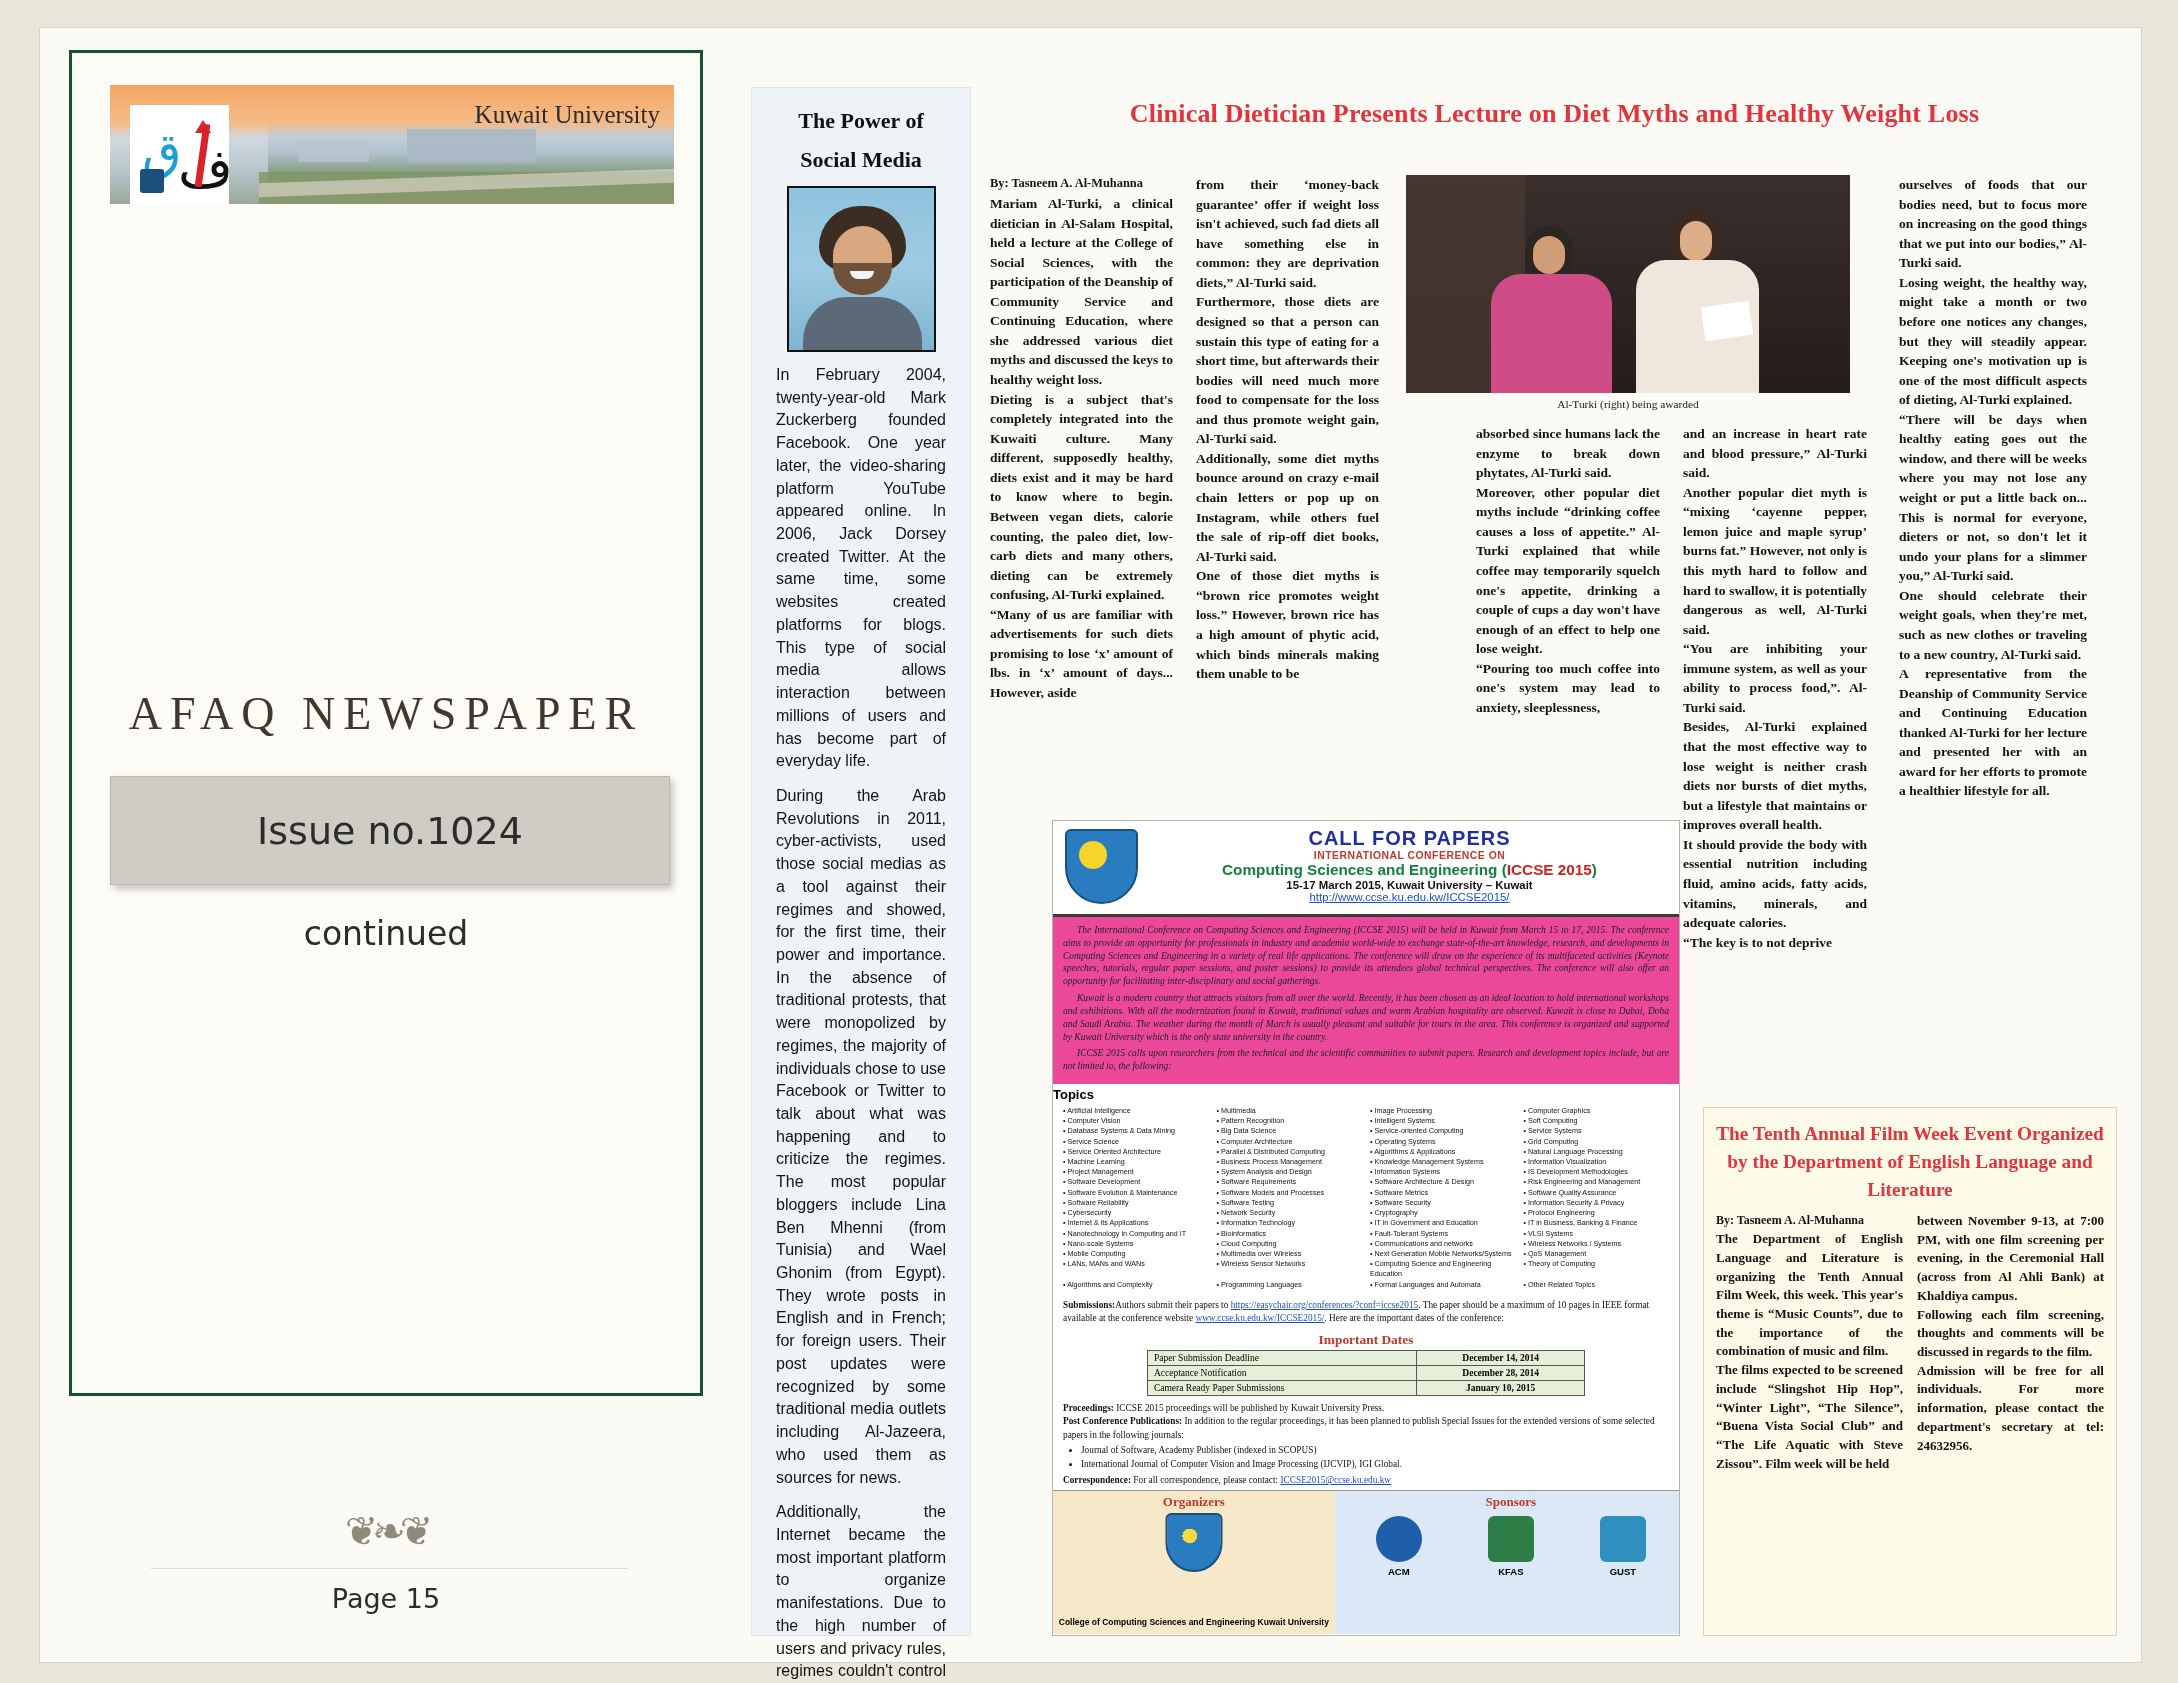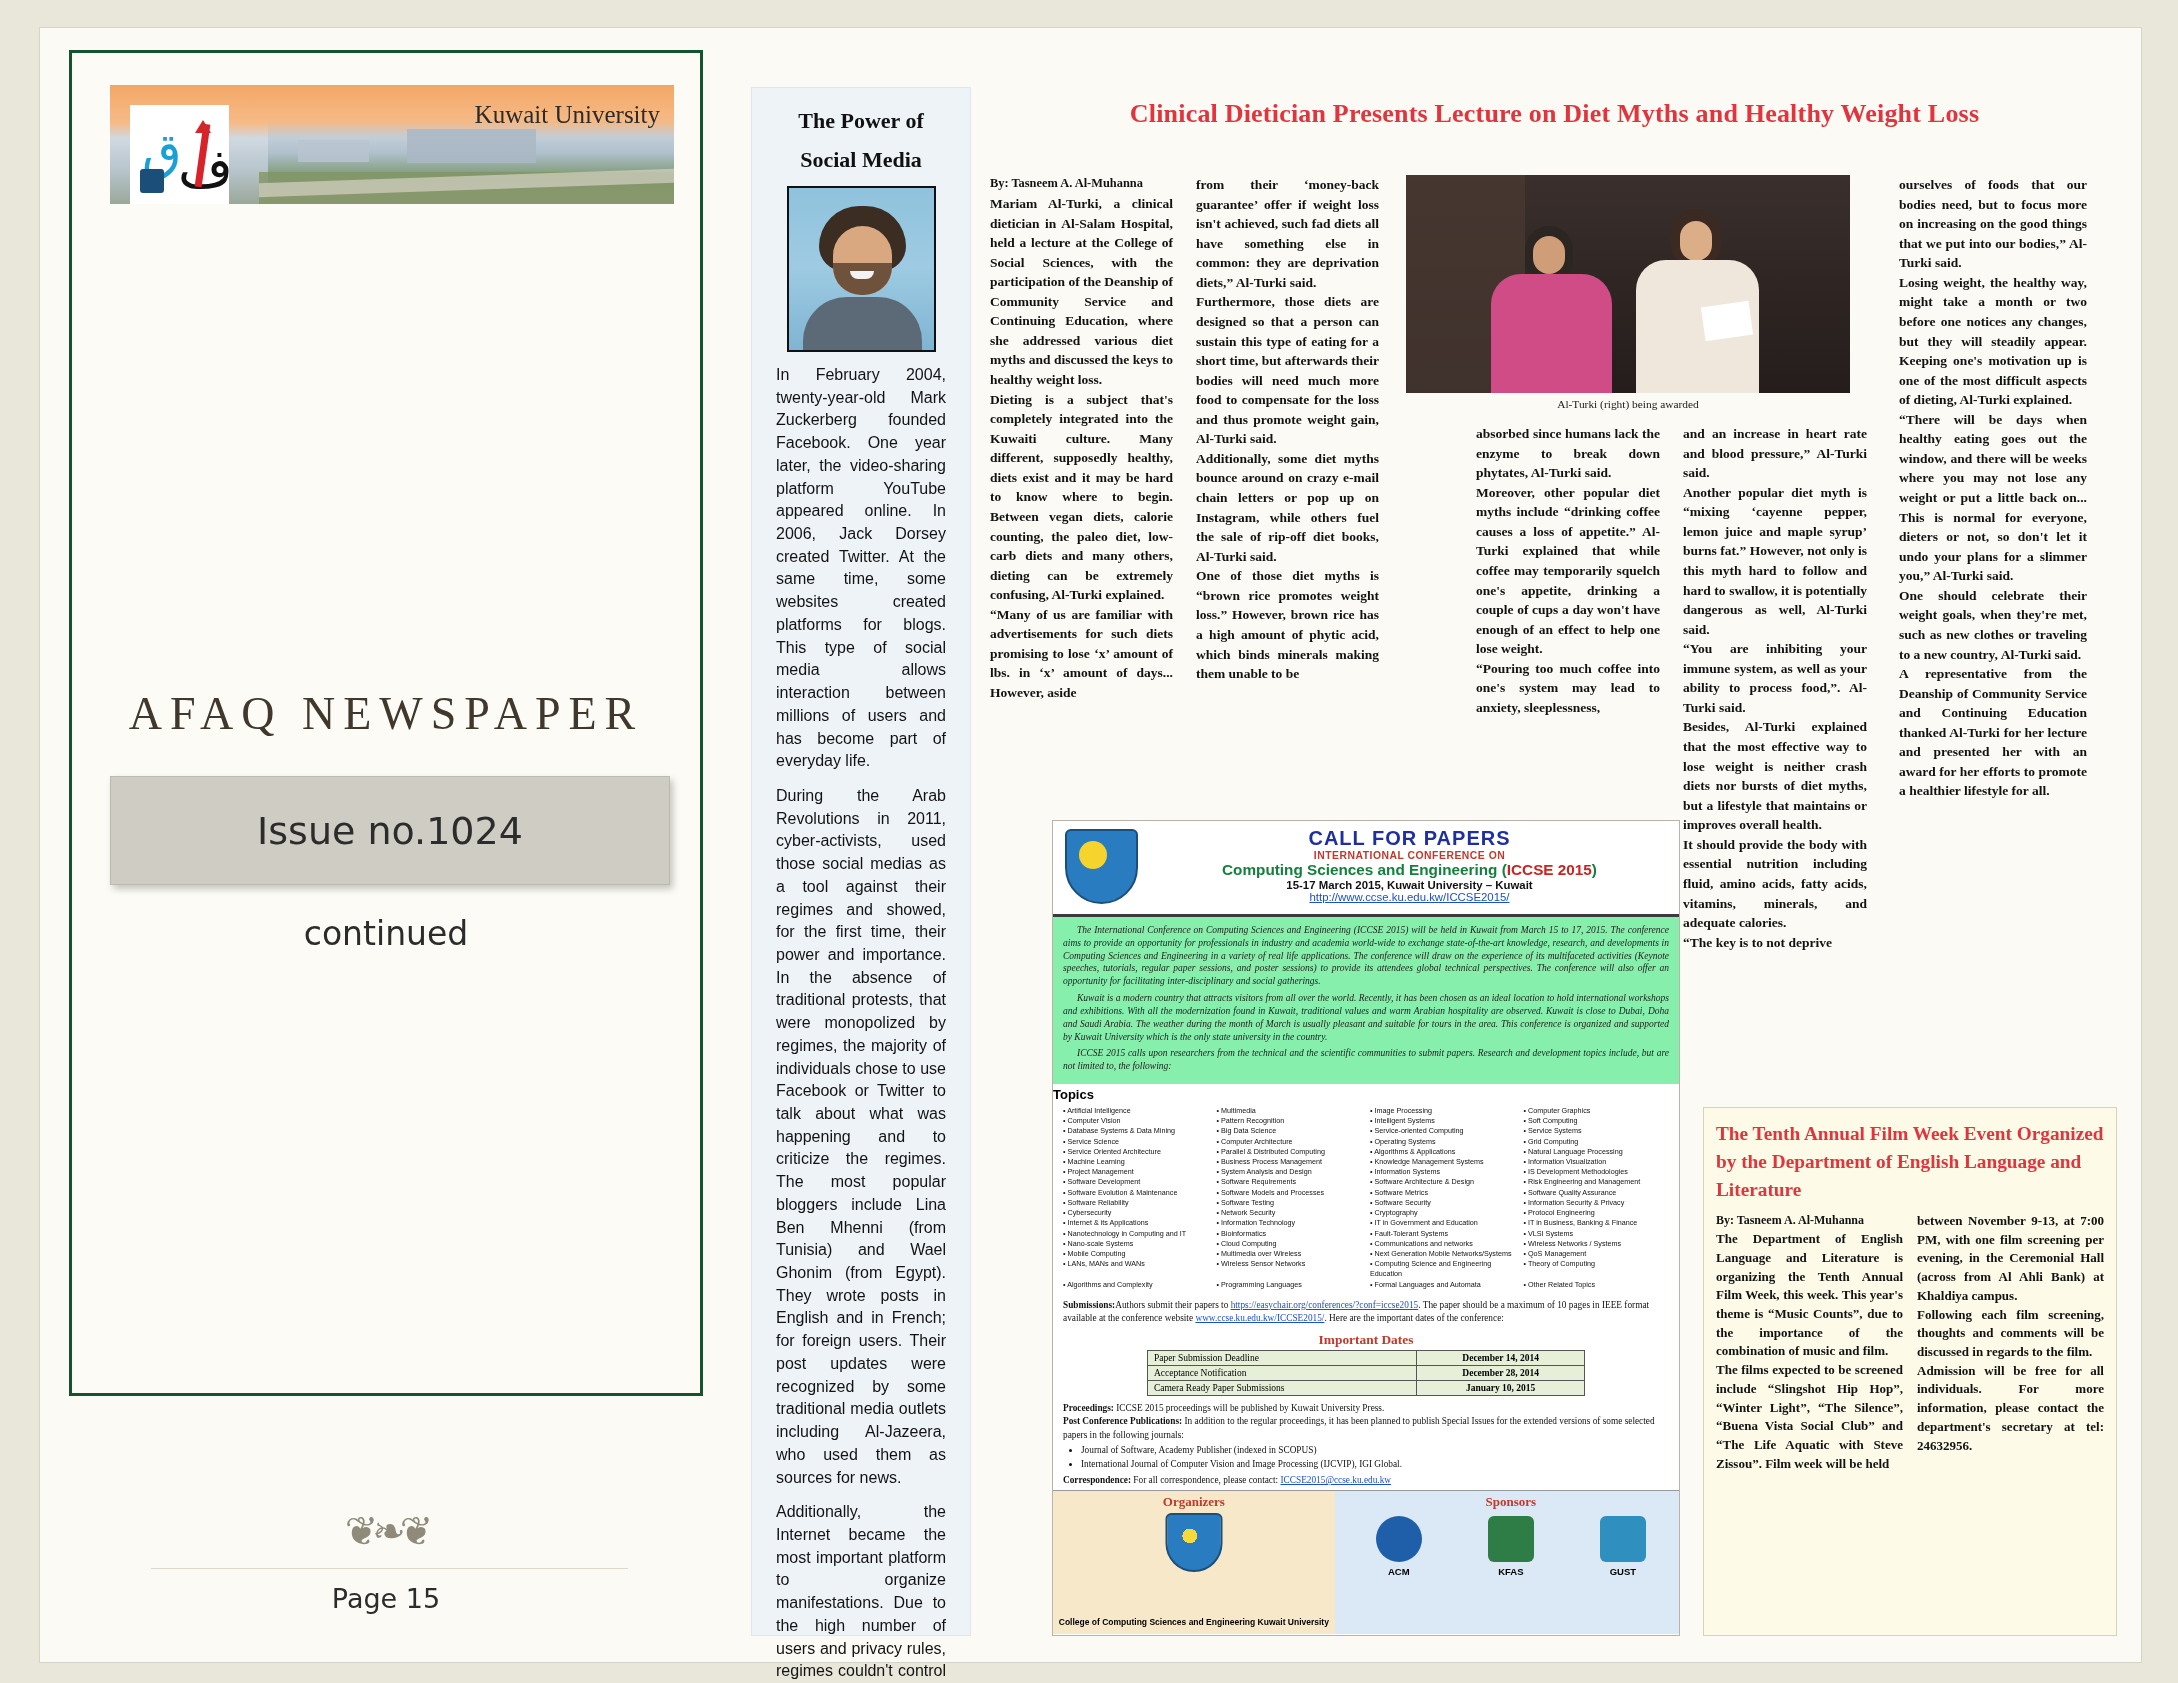--- a/index.html
+++ b/index.html
@@ -227,21 +227,21 @@
     background:#f6d32d; border-radius:50%;
   }
   .poster .cfp { text-align:center; font-size:20px; font-weight:bold; color:#1f2fa0; letter-spacing:1px; }
   .poster .icon-line { text-align:center; font-size:10.4px; font-weight:bold; color:#c0392b; letter-spacing:0.5px; }
   .poster .conf { text-align:center; font-size:15.3px; font-weight:bold; color:#15803d; }
   .poster .conf .red { color:#cc2222; }
   .poster .dateline { text-align:center; font-size:11.4px; font-weight:bold; color:#111; }
   .poster .url { text-align:center; font-size:11.4px; color:#1a4fd0; text-decoration:underline; }
   .poster .prule { height:3px; background:#3b3b3b; margin:2px 0 0; }
   .poster .pink {
-    background:#86efac; padding:7px 10px;
+    background:#ec4899; padding:7px 10px;
     font-family:"Liberation Serif", serif;
     font-style:italic; font-size:9.5px; line-height:1.35; text-align:justify; color:#222;
   }
   .poster .pink p { margin:0 0 4px; text-indent:14px; }
   .poster .topics-h { text-align:left; font-weight:bold; font-size:13px; padding:3px 0 2px; background:#fff; }
   .poster .topics {
     display:grid; grid-template-columns:repeat(4,1fr); gap:0 8px;
     padding:2px 10px 4px; font-size:7.2px; line-height:1.42; color:#111;
     font-family:"Liberation Sans", sans-serif;
   }
@@ -288,21 +288,21 @@
   }
 
   
   .filmbox {
     position:absolute; left:1663px; top:1079px;
     width:414px; height:529px;
     background:#fdfbe8; border:1px solid #d9d3b6;
     padding:10px 12px;
   }
   .filmbox h3 {
-    margin:2px 0 8px; text-align:left;
+    margin:2px 0 8px; text-align:center;
     font-family:"Liberation Serif", serif;
     font-size:19.3px; font-weight:bold; color:#e2343c; line-height:1.45;
   }
   .film-cols { display:flex; gap:14px; }
   .film-cols > div { flex:1; }
   .filmbox p {
     margin:0; text-align:justify;
     font-family:"Liberation Serif", serif;
     font-size:13px; line-height:1.44; color:#121212;
   }

